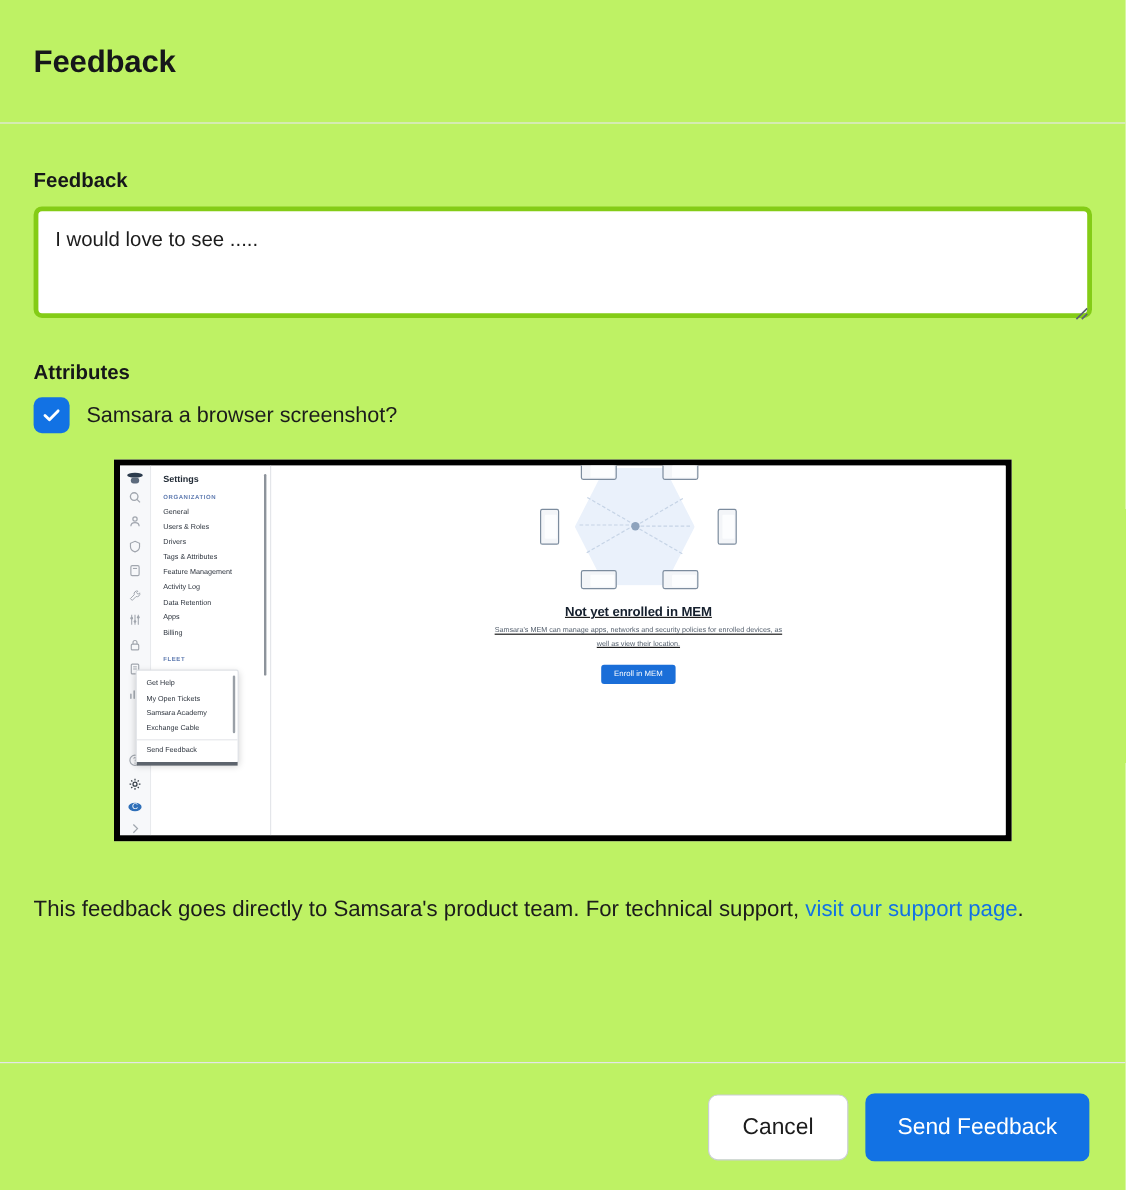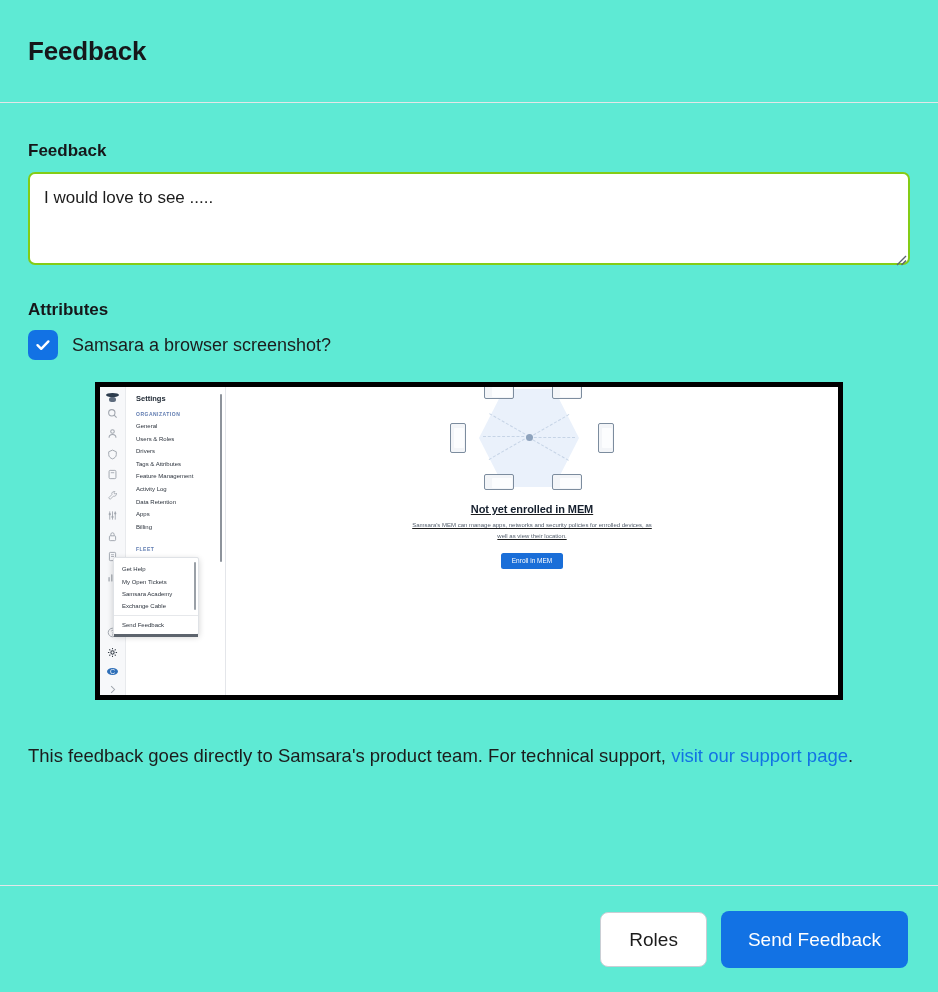--- a/index.html
+++ b/index.html
@@ -9,21 +9,21 @@
   }
   body {
     width: 938px; height: 992px;
     font-family: "Liberation Sans", sans-serif;
     color: #1c1c1c;
     position: relative;
     overflow: hidden;
   }
 
   
-  .modal { width: 938px; height: 992px; display: flex; flex-direction: column; background:#5eead4; }
+  .modal { width: 938px; height: 992px; display: flex; flex-direction: column; background:#bef264; }
 
   .modal-header {
     height: 103px;
     display: flex; align-items: center;
     padding: 0 28px;
     border-bottom: 1px solid #e4e6e8;
     flex: 0 0 auto;
   }
   .modal-title {
     font-size: 26px;
@@ -42,21 +42,21 @@
   .field-label {
     font-size: 17px;
     font-weight: bold;
     color: #16171a;
     margin-bottom: 11px;
   }
   .textarea-wrap { position: relative; width: 882px; }
   .feedback-textarea {
     width: 882px;
     height: 93px;
-    border: 2px solid #84cc16;
+    border: 4px solid #84cc16;
     border-radius: 7px;
     padding: 13px 14px;
     font-family: "Liberation Sans", sans-serif;
     font-size: 17px;
     color: #1c1c1c;
     resize: none;
     outline: none;
     background: #fff;
     line-height: 1.3;
   }
@@ -411,17 +411,17 @@
       </div>
     </div>
 
     <div class="disclaimer">
       <span>This feedback goes directly to Samsara's product team. For technical support, </span><a href="#">visit our support page</a><span>.</span>
     </div>
 
   </div>
 
   <div class="modal-footer">
-    <button class="btn btn-secondary">Roles</button>
+    <button class="btn btn-secondary">Cancel</button>
     <button class="btn btn-primary">Send Feedback</button>
   </div>
 
 </div>
 
 </body></html>

